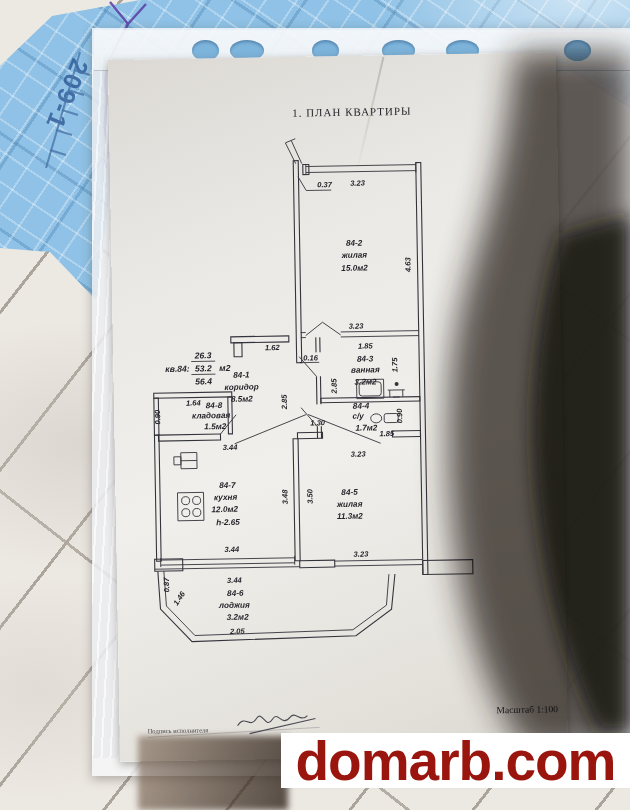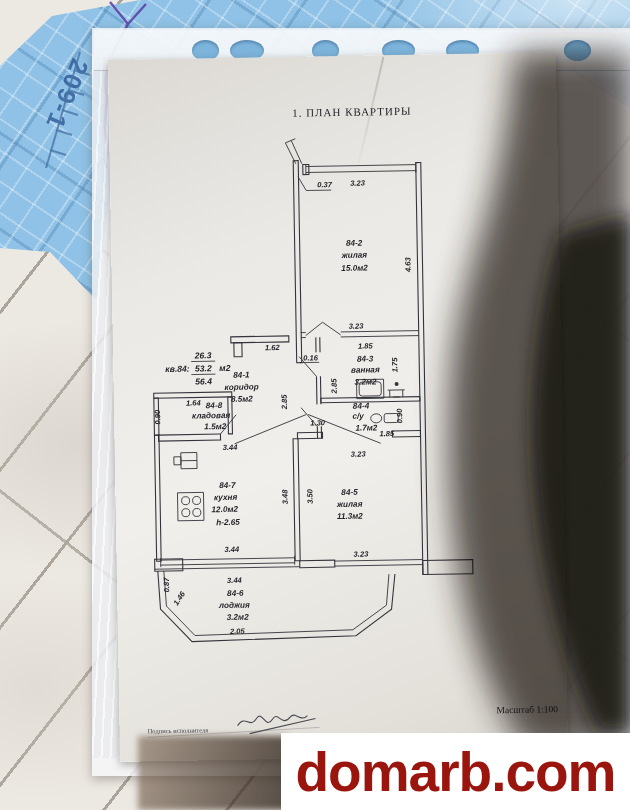--- a/index.html
+++ b/index.html
@@ -56,21 +56,21 @@
 
   
   #shadow-svg{mix-blend-mode:multiply;}
 
   
   #bottom-dark{position:absolute;left:138px;top:736px;width:150px;height:74px;
     background:linear-gradient(105deg, rgba(112,88,66,.55), rgba(48,36,28,.8));
     filter:blur(3px);}
 
   
-  #watermark{position:absolute;left:281px;top:733px;width:349px;height:77px;
+  #watermark{position:absolute;left:281px;top:733px;width:349px;height:55px;
     background:#ffffff;display:flex;align-items:center;justify-content:center;}
   #watermark span{font-family:"Liberation Sans",sans-serif;font-weight:bold;
     font-size:55px;color:#9a150d;letter-spacing:-1px;}
 
   
   text{fill:#26262c;}
   .dim{font:italic bold 7.6px "Liberation Sans",sans-serif;}
   .room{font:italic bold 8.2px "Liberation Sans",sans-serif;}
   .sum{font:italic bold 8.6px "Liberation Sans",sans-serif;}
   .ttl{font:11px "Liberation Serif",serif;letter-spacing:1px;}

